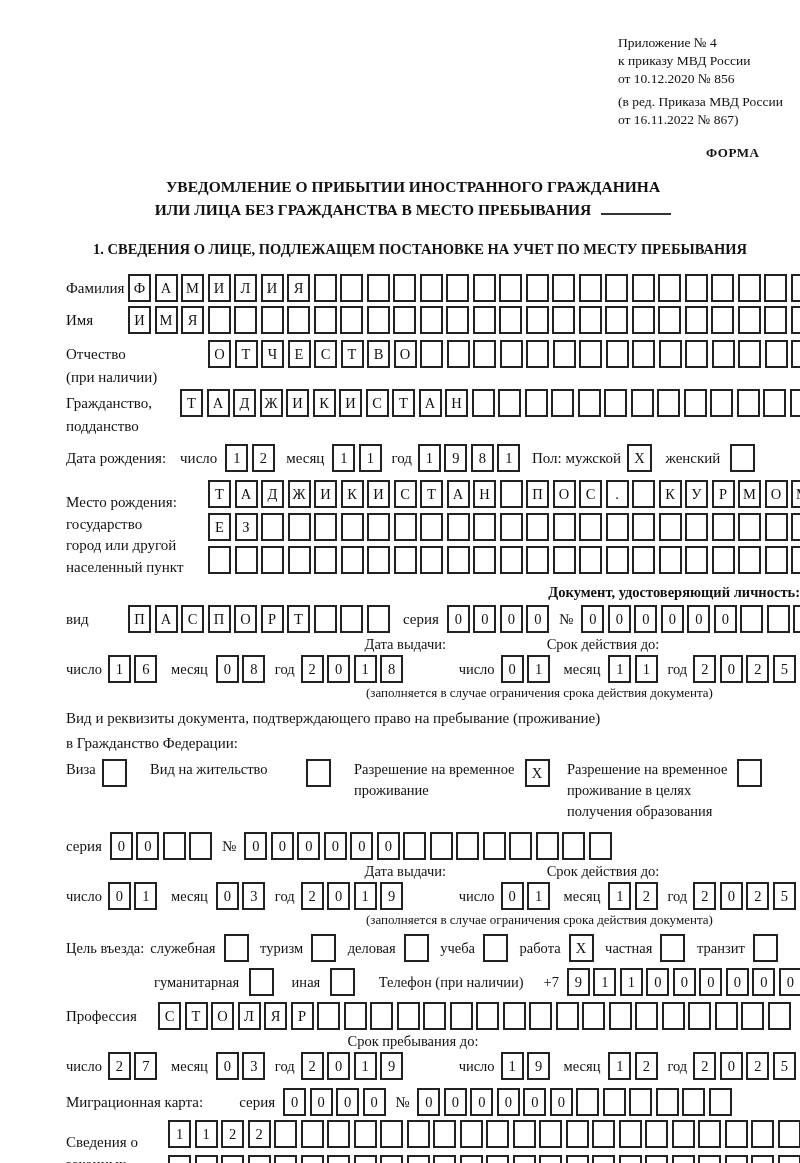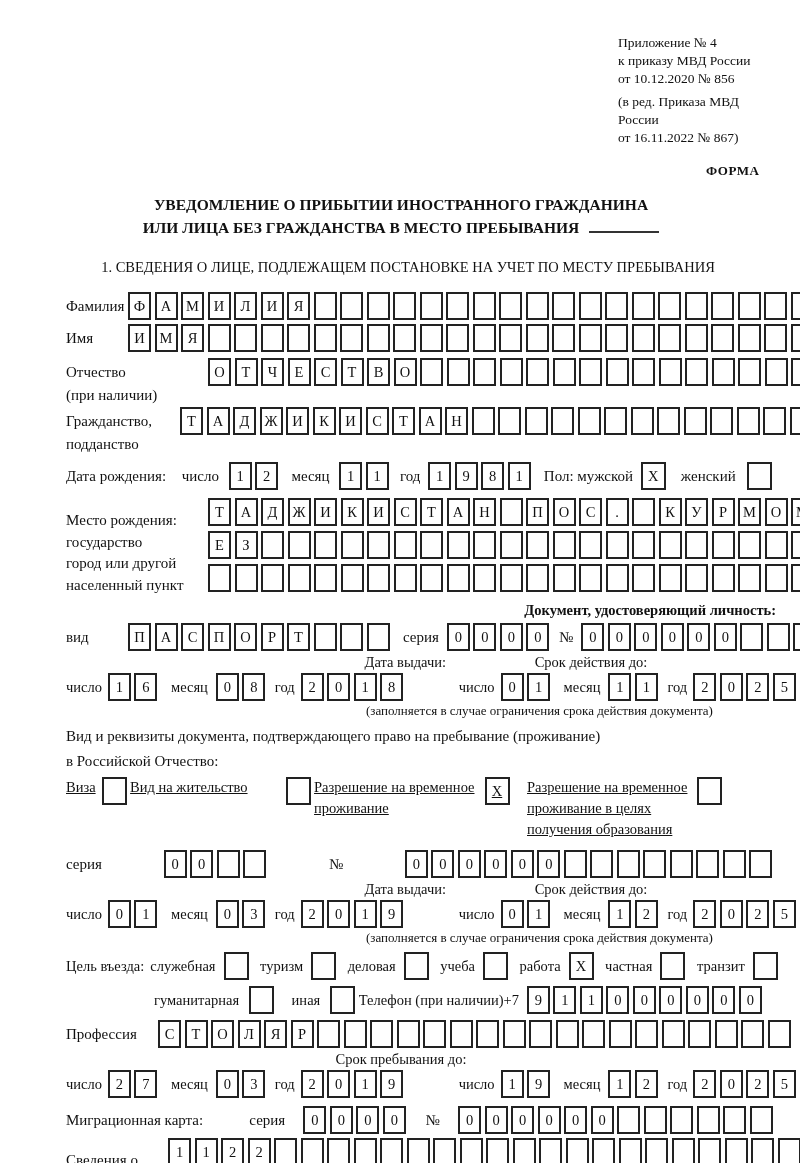--- a/index.html
+++ b/index.html
@@ -1,48 +1,48 @@
 <!DOCTYPE html>
 <html><head>
 <meta charset="utf-8">
 <style>
   html,body{margin:0;padding:0;background:#fff;}
   body{width:800px;height:1163px;overflow:hidden;font-family:"Liberation Serif","DejaVu Serif",serif;color:#111;}
-  .page{position:relative;box-sizing:border-box;width:800px;height:1163px;padding:34px 24px 0 66px;}
+  .page{position:relative;box-sizing:border-box;width:800px;height:1163px;padding:34px 0 0 66px;}
   .hdr{margin-left:552px;font-size:13.5px;line-height:18px;}
   .hdr .gap{height:5px;}
   .forma{margin-left:640px;margin-top:16px;font-weight:bold;font-size:13px;letter-spacing:.5px;}
   .title{margin-top:14px;text-align:center;font-weight:bold;font-size:15.5px;line-height:23px;margin-left:-40px;}
   .uline{display:inline-block;width:70px;border-bottom:2px solid #333;margin-left:10px;vertical-align:baseline;}
-  .sect{margin-top:20px;margin-left:-26px;text-align:center;font-weight:normal;font-size:14.5px;}
-  .row{display:flex;align-items:center;white-space:nowrap;justify-content:space-between;}
+  .sect{margin-top:20px;margin-left:-26px;text-align:center;font-weight:bold;font-size:14.5px;}
+  .row{display:flex;align-items:center;white-space:nowrap;}
   .lbl{font-size:15px;flex:none;}
   .w62{width:62px;}
   .w114{width:114px;}
   .w142{width:142px;}
   .w92{width:92px;}
   .cells{display:inline-flex;flex:none;}
   .cell{flex:none;width:19px;height:24px;border:2px solid #222;margin-right:3.5px;text-align:center;font-size:14.5px;line-height:24px;background:#fff;}
   .cb .cell{width:21px;}
   .sub{font-size:15px;line-height:19px;}
   .mt2{margin-top:2px;} .mt4{margin-top:4px;} .mt6{margin-top:6px;} .mt8{margin-top:8px;} .mt10{margin-top:10px;} .mt16{margin-top:16px;}
-  .g6{margin-left:6px;} .g8{margin-left:8px;} .g10{margin-left:10px;} .g14{margin-left:14px;} .g20{}
+  .g6{margin-left:6px;} .g8{margin-left:8px;} .g10{margin-left:10px;} .g14{margin-left:14px;} .g20{margin-left:20px;}
   .colblock{display:flex;align-items:flex-start;}
   .lblcol{flex:none;font-size:15px;line-height:21.5px;margin-top:12px;}
   .cellcol .cells{display:flex;margin-bottom:5px;}
   .dochdr{margin-top:5px;margin-left:30px;text-align:right;font-weight:bold;font-size:14.5px;}
   .dates-titles{display:flex;font-size:14.5px;margin-top:3px;}
   .dt-left{width:380px;text-align:right;}
   .dt-right{flex:1;text-align:center;margin-right:40px;}
   .dates-row{display:flex;align-items:center;white-space:nowrap;margin-top:2px;font-size:14.5px;}
   .dlbl{flex:none;font-size:14.5px;}
   .note{font-size:13px;margin-top:2px;}
   .note-r{margin-left:300px;}
   .opts{display:flex;align-items:flex-start;margin-top:6px;font-size:14.5px;}
-  .opt{display:flex;align-items:flex-start;text-decoration:underline;}
+  .opt{display:flex;align-items:flex-start;}
   .optlbl{line-height:21px;}
   .optlbl.c{text-align:left;}
   .purp{display:flex;align-items:center;white-space:nowrap;font-size:14.5px;}
 </style>
 </head>
 <body>
 
 <div class="page">
 
   <div class="hdr">
@@ -376,21 +376,21 @@
     <span class="cells g6">
         <span class="cell">2</span>
         <span class="cell">0</span>
         <span class="cell">2</span>
         <span class="cell">5</span>
       </span>
   </div>
   <div class="note note-r">(заполняется в случае ограничения срока действия документа)</div>
 
   <div class="sub mt8">Вид и реквизиты документа, подтверждающего право на пребывание (проживание)</div>
-  <div class="sub mt6">в Российской Отчество:</div>
+  <div class="sub mt6">в Гражданство Федерации:</div>
 
   <div class="opts">
     <span class="opt">
       <span class="optlbl">Виза</span>
       <span class="cells cb g6">
           <span class="cell"></span>
         </span>
     </span>
     <span class="opt g20">
       <span class="optlbl">Вид на жительство</span>

